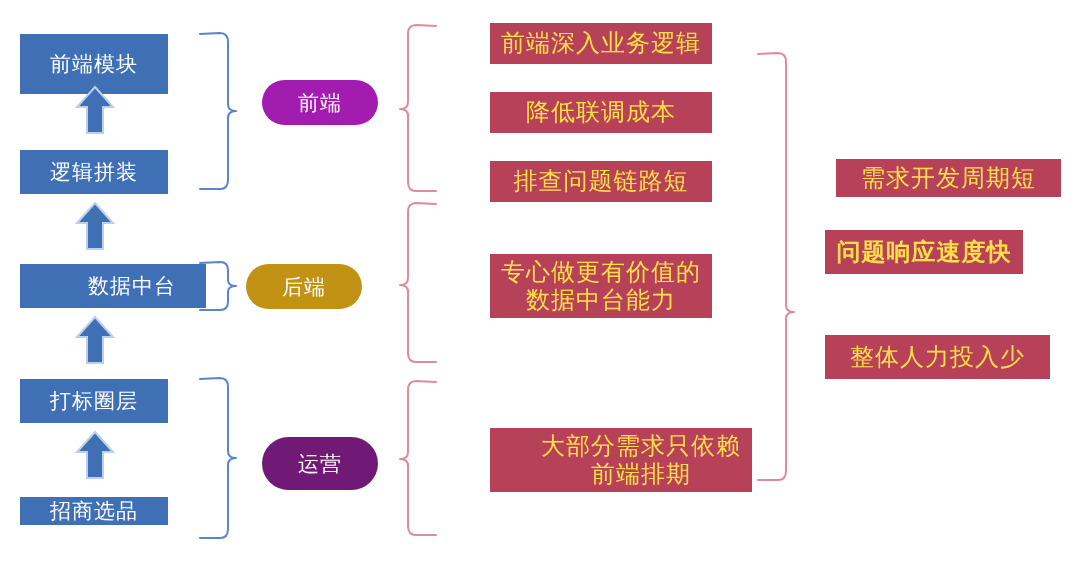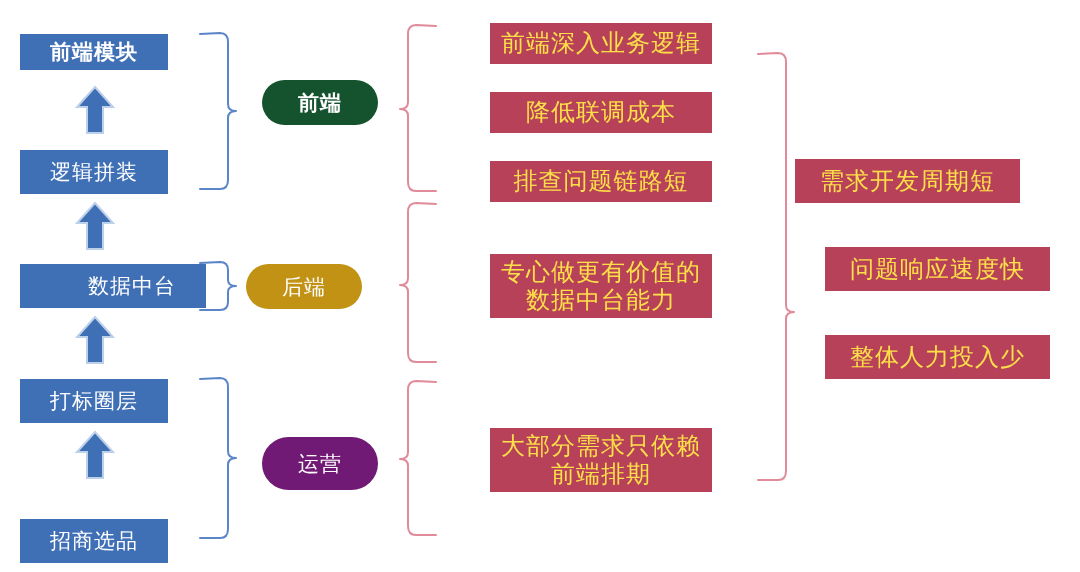--- a/index.html
+++ b/index.html
@@ -47,21 +47,21 @@
   }
   
   .brace{position:absolute;overflow:visible;}
   .brace path{fill:none;stroke-linecap:round;stroke-linejoin:round;}
 </style>
 </head>
 <body>
 
 <div id="canvas">
 
-  <div class="blue-box" style="left:20px;top:34px;width:148px;height:36px;font-weight:bold;">
+  <div class="blue-box" style="left:20px;top:34px;width:148px;height:60px;">
     <span>前端模块</span>
   </div>
 
   <svg class="up-arrow" style="left:74px;top:84px;" width="42" height="52" viewBox="0 0 42 52">
     <polygon points="21,3 39,23 29,23 29,49 13,49 13,23 3,23" fill="#3f6fb5" stroke="#bdd0ea" stroke-width="2"></polygon>
   </svg>
 
   <div class="blue-box" style="left:20px;top:150px;width:148px;height:44px;">
     <span>逻辑拼装</span>
   </div>
@@ -79,37 +79,37 @@
   </svg>
 
   <div class="blue-box" style="left:20px;top:379px;width:148px;height:44px;">
     <span>打标圈层</span>
   </div>
 
   <svg class="up-arrow" style="left:74px;top:429px;" width="42" height="52" viewBox="0 0 42 52">
     <polygon points="21,3 39,23 29,23 29,49 13,49 13,23 3,23" fill="#3f6fb5" stroke="#bdd0ea" stroke-width="2"></polygon>
   </svg>
 
-  <div class="blue-box" style="left:20px;top:519px;width:148px;height:44px;">
+  <div class="blue-box" style="left:20px;top:497px;width:148px;height:28px;">
     <span>招商选品</span>
   </div>
 
   <svg class="brace" style="left:198px;top:26px;" width="48" height="172">
     <path d="M2,8 L22,7 Q30,7 30,16 L30,78 Q30,85 38,85 Q30,85 30,92 L30,154 Q30,163 22,163 L2,163" stroke="#5b85c9" stroke-width="2"></path>
   </svg>
 
   <svg class="brace" style="left:198px;top:256px;" width="48" height="62">
     <path d="M2,7 L22,6 Q30,6 30,14 L30,24 Q30,30 38,30 Q30,30 30,36 L30,46 Q30,54 22,54 L2,54" stroke="#5b85c9" stroke-width="2"></path>
   </svg>
 
   <svg class="brace" style="left:198px;top:371px;" width="48" height="176">
     <path d="M2,8 L22,7 Q30,7 30,16 L30,80 Q30,87 38,87 Q30,87 30,94 L30,158 Q30,167 22,167 L2,167" stroke="#5b85c9" stroke-width="2"></path>
   </svg>
 
-  <div class="pill" style="left:262px;top:80px;width:116px;height:45px;background:#14532d;font-weight:bold;">
+  <div class="pill" style="left:262px;top:80px;width:116px;height:45px;background:#a21caf;">
     <span>前端</span>
   </div>
 
   <div class="pill" style="left:246px;top:264px;width:116px;height:45px;background:#c19213;">
     <span>后端</span>
   </div>
 
   <div class="pill" style="left:262px;top:437px;width:116px;height:53px;background:#701a75;">
     <span>运营</span>
   </div>
@@ -136,34 +136,34 @@
 
   <div class="red-box" style="left:490px;top:161px;width:222px;height:41px;">
     <span>排查问题链路短</span>
   </div>
 
   <div class="red-box" style="left:490px;top:254px;width:222px;height:64px;">
     <span>专心做更有价值的
 数据中台能力</span>
   </div>
 
-  <div class="red-box" style="left:490px;top:428px;width:222px;height:64px;">
+  <div class="red-box" style="left:490px;top:428px;width:222px;height:64px;padding-left:40px;">
     <span>大部分需求只依赖
 前端排期</span>
   </div>
 
   <svg class="brace" style="left:750px;top:45px;" width="48" height="446">
     <path d="M8,9 L28,8 Q36,8 36,17 L36,260 Q36,267 44,267 Q36,267 36,274 L36,426 Q36,435 28,435 L8,435" stroke="#e08a9a" stroke-width="2"></path>
   </svg>
 
-  <div class="red-box" style="left:795px;top:159px;width:225px;height:44px;">
+  <div class="red-box" style="left:836px;top:159px;width:225px;height:38px;">
     <span>需求开发周期短</span>
   </div>
 
-  <div class="red-box" style="left:825px;top:247px;width:225px;height:44px;">
+  <div class="red-box" style="left:825px;top:230px;width:198px;height:44px;font-weight:bold;">
     <span>问题响应速度快</span>
   </div>
 
   <div class="red-box" style="left:825px;top:335px;width:225px;height:44px;">
     <span>整体人力投入少</span>
   </div>
 
 </div>
 
 </body></html>

